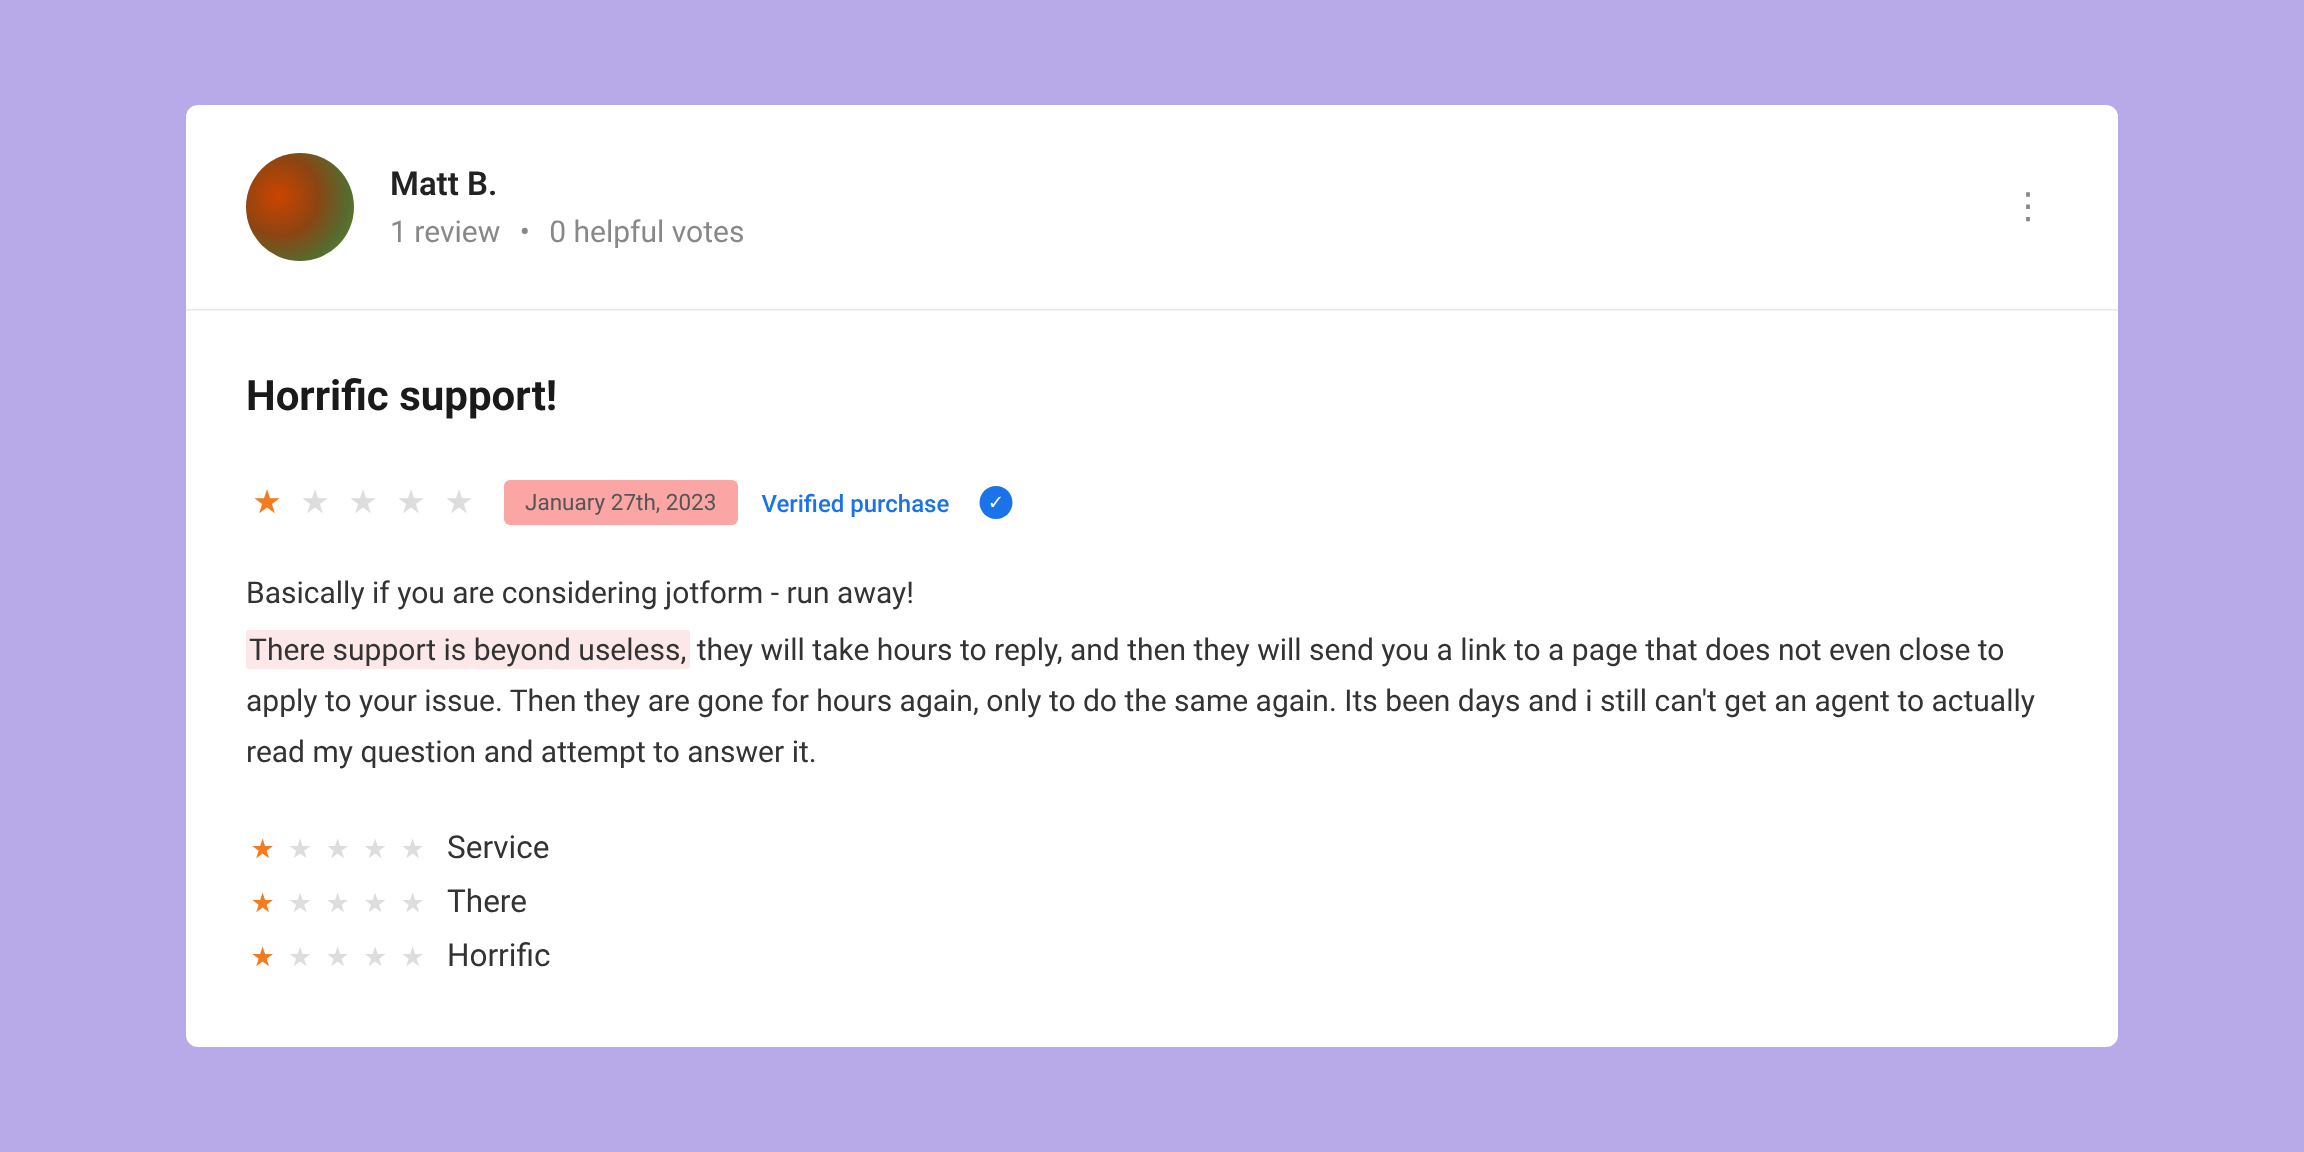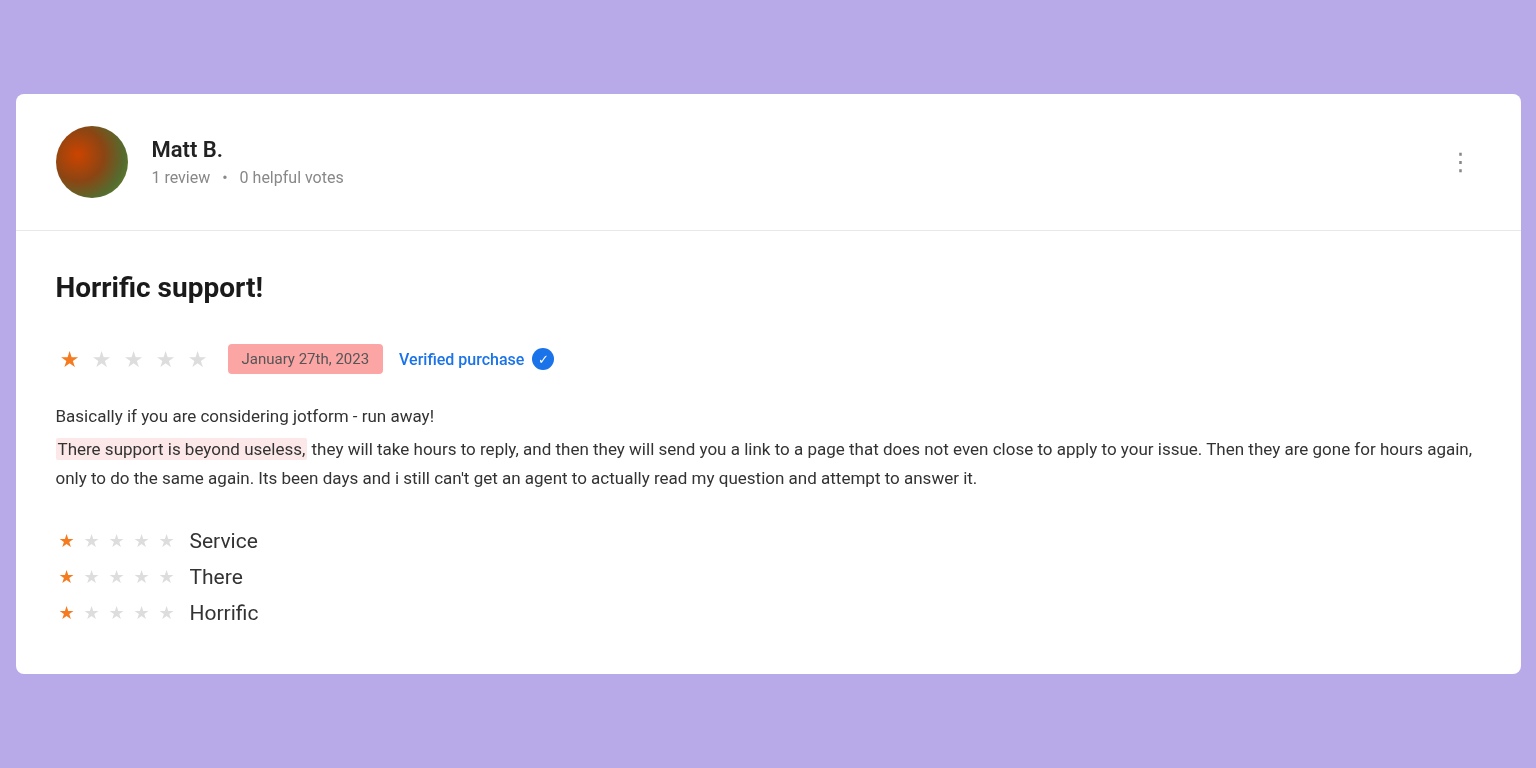--- a/index.html
+++ b/index.html
@@ -8,21 +8,21 @@
       background-color: #b8a9e8;
       display: flex;
       justify-content: center;
       align-items: center;
       min-height: 100vh;
       font-family: -apple-system, BlinkMacSystemFont, 'Segoe UI', Roboto, sans-serif;
     }
 
     .card {
       background: #ffffff;
-      width: 1505px;
+      width: 1288px;
       min-height: 580px;
       border-radius: 8px;
       overflow: hidden;
     }
 
     
     .reviewer-header {
       display: flex;
       align-items: center;
       padding: 32px 40px;
@@ -50,21 +50,21 @@
     }
 
     .reviewer-name {
       font-size: 22px;
       font-weight: 600;
       color: #222222;
       margin-bottom: 6px;
     }
 
     .reviewer-meta {
-      font-size: 16px;
+      font-size: 20px;
       color: #888888;
     }
 
     .reviewer-meta .dot {
       margin: 0 8px;
     }
 
     .more-button {
       position: absolute;
       right: 40px;
@@ -125,41 +125,41 @@
       background-color: #fca5a5;
       color: #555555;
       padding: 6px 14px;
       border-radius: 4px;
       font-size: 15px;
     }
 
     .verified-badge {
       display: flex;
       align-items: center;
-      gap: 8px;
+      gap: 20px;
       color: #1a73e8;
       font-size: 16px;
       font-weight: 500;
     }
 
     .verified-icon {
       width: 22px;
       height: 22px;
       background-color: #1a73e8;
       border-radius: 50%;
       display: flex;
       align-items: center;
       justify-content: center;
       color: white;
       font-size: 13px;
     }
 
     
     .review-text {
-      font-size: 17px;
+      font-size: 20px;
       color: #333333;
       line-height: 1.7;
       margin-bottom: 36px;
     }
 
     .review-text .first-line {
       display: block;
       margin-bottom: 4px;
     }
 

